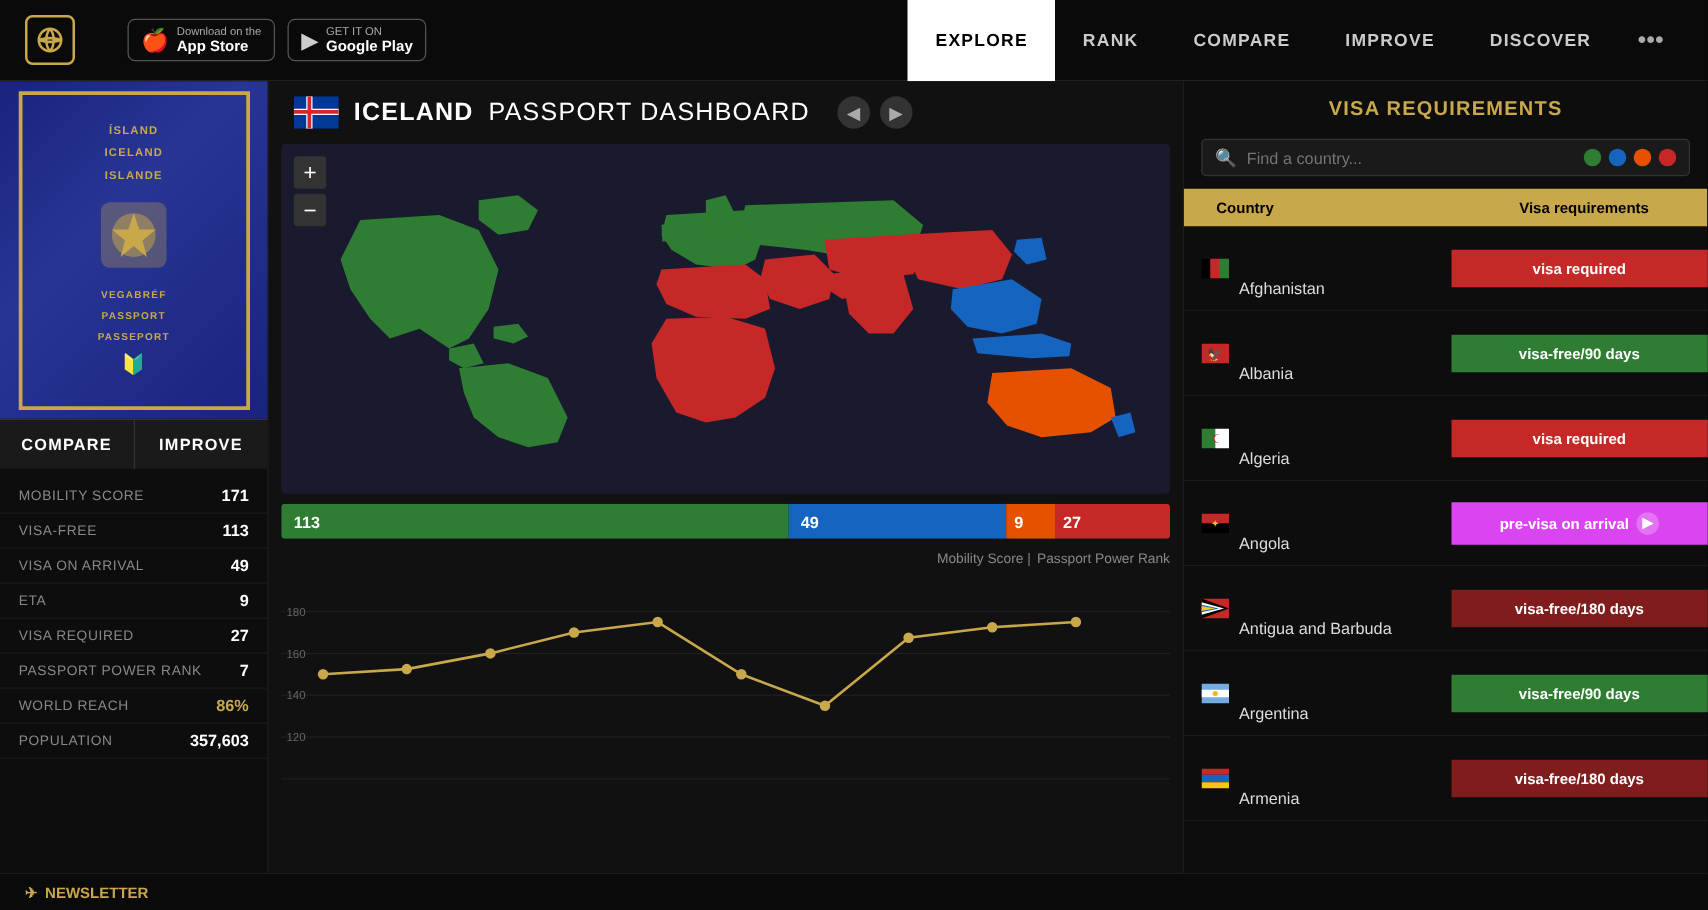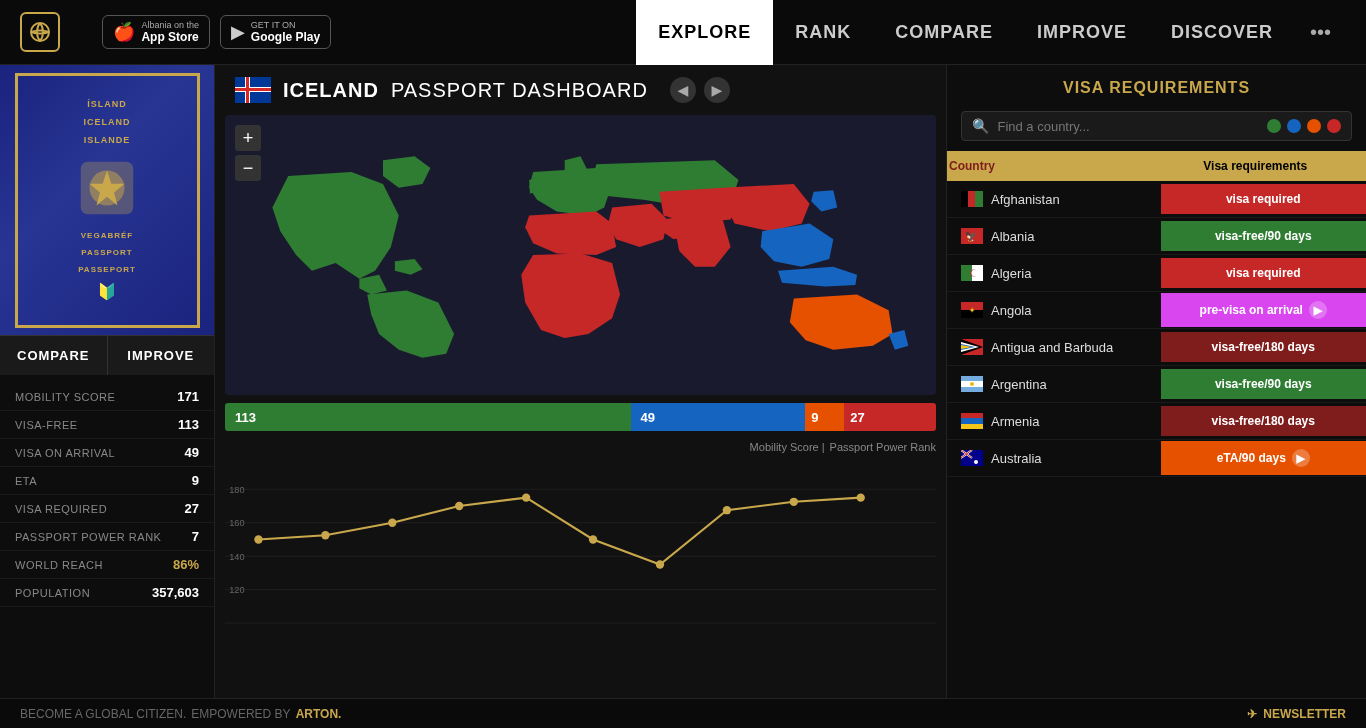--- a/index.html
+++ b/index.html
@@ -6,21 +6,21 @@
     body { background: #0a0a0a; color: #fff; font-family: Arial, sans-serif; width: 1366px; height: 728px; overflow: hidden; }
 
     
     .header { background: #0a0a0a; display: flex; align-items: center; height: 65px; padding: 0 20px; border-bottom: 1px solid #222; }
     .logo-icon { width: 40px; height: 40px; border: 2px solid #c9a84c; border-radius: 6px; display: flex; align-items: center; justify-content: center; margin-right: 12px; }
     .logo-icon svg { width: 24px; height: 24px; }
     .app-buttons { display: flex; gap: 10px; margin-left: 30px; }
     .app-btn { border: 1px solid #555; border-radius: 6px; padding: 4px 10px; display: flex; align-items: center; gap: 6px; font-size: 10px; color: #ccc; background: transparent; cursor: pointer; }
     .app-btn-main { font-size: 12px; font-weight: bold; color: #fff; display: block; }
     nav { margin-left: auto; display: flex; align-items: center; height: 100%; }
-    .nav-item { padding: 0 22px; height: 65px; display: flex; align-items: center; font-size: 18px; font-weight: 700; letter-spacing: 1px; cursor: pointer; color: #ccc; }
+    .nav-item { padding: 0 22px; height: 65px; display: flex; align-items: center; font-size: 14px; font-weight: 700; letter-spacing: 1px; cursor: pointer; color: #ccc; }
     .nav-item.active { background: #fff; color: #000; }
     .nav-dots { font-size: 20px; color: #aaa; cursor: pointer; padding: 0 15px; }
 
     
     .main { display: flex; height: 663px; }
 
     
     .sidebar { width: 215px; background: #0d0d0d; border-right: 1px solid #222; flex-shrink: 0; }
     .passport-img { width: 100%; height: 270px; background: linear-gradient(135deg, #1a237e 0%, #283593 40%, #1a237e 100%); display: flex; flex-direction: column; align-items: center; justify-content: center; position: relative; overflow: hidden; }
     .passport-border { border: 3px solid #c9a84c; width: 185px; height: 255px; display: flex; flex-direction: column; align-items: center; justify-content: center; padding: 10px; }
@@ -68,27 +68,27 @@
     .search-icon { color: #666; font-size: 14px; }
     .search-input { background: transparent; border: none; color: #aaa; font-size: 13px; flex: 1; outline: none; }
     .legend-dots { display: flex; gap: 6px; }
     .dot { width: 14px; height: 14px; border-radius: 50%; }
     .dot-green { background: #2e7d32; }
     .dot-blue { background: #1565c0; }
     .dot-orange { background: #e65100; }
     .dot-red { background: #c62828; }
 
     .table-header { display: flex; background: #c9a84c; }
-    .th-country { flex: 1; padding: 8px 2px; font-size: 12px; font-weight: bold; color: #7f1d1d; }
+    .th-country { flex: 1; padding: 8px 26px; font-size: 12px; font-weight: bold; color: #000000; }
     .th-visa { flex: 1; padding: 8px 14px; font-size: 12px; font-weight: bold; color: #000; text-align: center; }
 
     .country-list { overflow-y: auto; height: 490px; }
     .country-row { display: flex; align-items: center; border-bottom: 1px solid #1a1a1a; }
     .country-name-cell { flex: 1; display: flex; align-items: center; padding: 10px 14px; gap: 8px; }
-    .country-name { font-size: 13px; color: #ddd; }
+    .country-name { font-size: 13px; color: #ddd; margin-top: 32px; }
     .visa-cell { flex: 1; padding: 8px 10px; text-align: center; font-size: 12px; font-weight: bold; display: flex; align-items: center; justify-content: center; gap: 6px; }
     .visa-required { background: #c62828; color: #fff; }
     .visa-free { background: #2e7d32; color: #fff; }
     .visa-free-90 { background: #2e7d32; color: #fff; }
     .visa-free-180 { background: #7f1d1d; color: #fff; }
     .eta { background: #e65100; color: #fff; }
     .pre-visa { background: #d946ef; color: #fff; }
     .info-icon { width: 18px; height: 18px; border-radius: 50%; background: rgba(255,255,255,0.25); display: flex; align-items: center; justify-content: center; font-size: 11px; font-weight: bold; color: #fff; flex-shrink: 0; }
 
     
@@ -111,21 +111,21 @@
     <svg viewBox="0 0 24 24" fill="none" stroke="#c9a84c" stroke-width="2">
       <circle cx="12" cy="12" r="9"></circle>
       <path d="M12 3 C8 8 8 16 12 21 M12 3 C16 8 16 16 12 21 M3 12 Q12 9 21 12 M3 12 Q12 15 21 12"></path>
     </svg>
   </div>
 
   <div class="app-buttons">
     <div class="app-btn">
       <span style="font-size:18px;">🍎</span>
       <div>
-        <div style="font-size:9px;color:#aaa;">Albania on the</div>
+        <div style="font-size:9px;color:#aaa;">Download on the</div>
         <div class="app-btn-main">App Store</div>
       </div>
     </div>
     <div class="app-btn">
       <span style="font-size:18px;">▶</span>
       <div>
         <div style="font-size:9px;color:#aaa;">GET IT ON</div>
         <div class="app-btn-main">Google Play</div>
       </div>
     </div>
@@ -451,22 +451,17 @@
           <span>eTA/90 days</span>
           <div class="info-icon">▶</div>
         </div>
       </div>
 
     </div>
   </div>
 </div>
 
 <div class="footer">
-  <div class="footer-left">
-    <span>BECOME A GLOBAL CITIZEN.</span>
-    <span>EMPOWERED BY</span>
-    <span class="footer-brand">ARTON.</span>
-  </div>
   <div class="newsletter-btn">
     <span>✈</span>
     <span>NEWSLETTER</span>
   </div>
 </div>
 
 </body></html>

